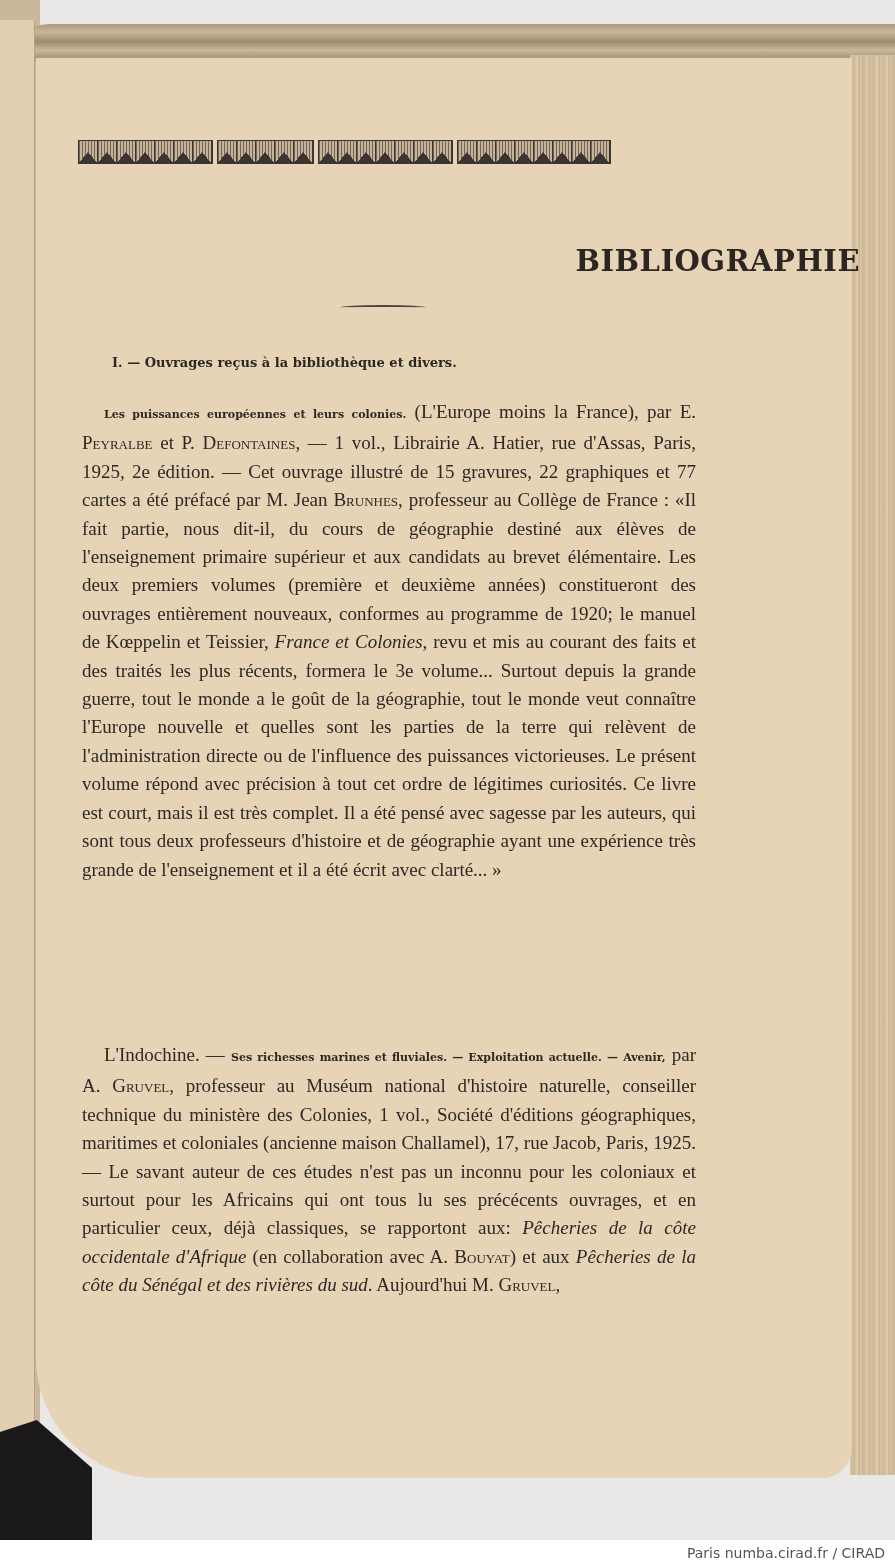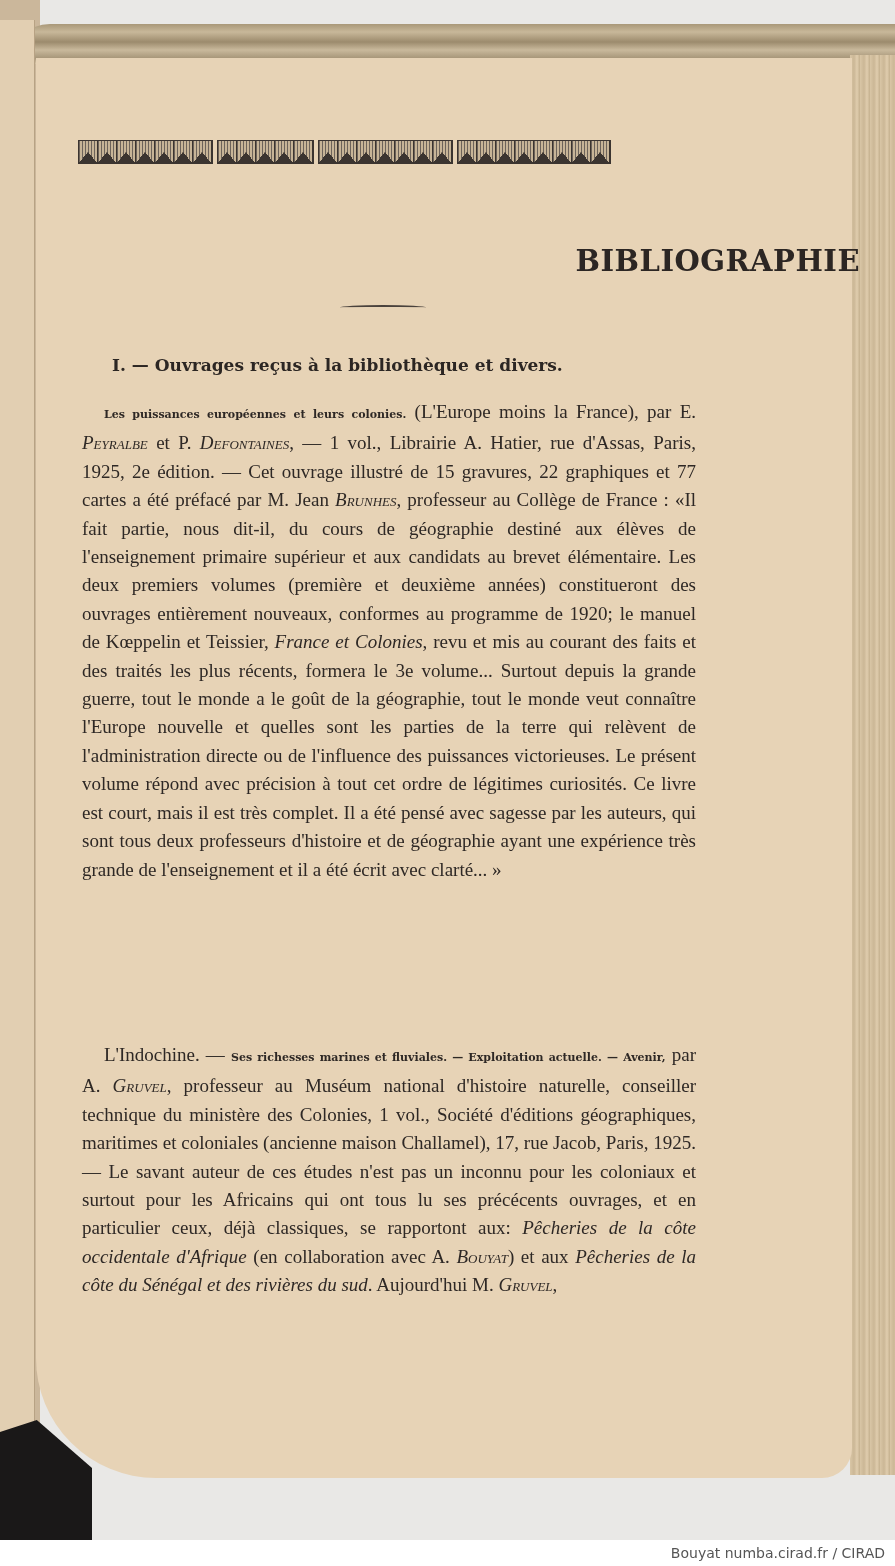--- a/index.html
+++ b/index.html
@@ -64,28 +64,28 @@
     border-top:2px solid #4a423c;
     border-radius:50%;
   }
   .text {
     position:absolute; left:82px; width:614px;
     font-family:"Liberation Serif", serif; font-size:19px; line-height:28.4px;
     color:#2e2825; text-align:justify;
   }
   .section-heading {
     position:absolute; left:112px; top:355px;
-    font-family:"DejaVu Serif", serif; font-weight:bold; font-size:17px;
+    font-family:"DejaVu Serif", serif; font-weight:bold; font-size:13px;
     color:#2c2623;
   }
   .entry1 { top:398px; }
   .entry2 { top:1010px;margin-top:31px; }
   .text p { margin:0; text-indent:22px; }
   .b { font-weight:bold; font-family:"DejaVu Serif", serif; font-size:11px; }
-  .sc { font-variant:small-caps;font-style:italic; }
+  .sc { font-variant:small-caps; }
   .i { font-style:italic; }
   .source {
     position:absolute; right:10px; top:1545px;
     font-family:"DejaVu Sans", sans-serif; font-size:14px; color:#555;
   }
 </style>
 </head>
 <body>
 
 <div class="scan-bg"></div>
@@ -140,13 +140,13 @@
 <div class="section-heading">I. — Ouvrages reçus à la bibliothèque et divers.</div>
 
 <div class="text entry1">
   <p><span class="b">Les puissances européennes et leurs colonies.</span><span> (L'Europe moins la France), par E. </span><span class="sc">Peyralbe</span><span> et P. </span><span class="sc">Defontaines</span><span>, — 1 vol., Librairie A. Hatier, rue d'Assas, Paris, 1925, 2e édition. — Cet ouvrage illustré de 15 gravures, 22 graphiques et 77 cartes a été préfacé par M. Jean </span><span class="sc">Brunhes</span><span>, professeur au Collège de France : «Il fait partie, nous dit-il, du cours de géographie destiné aux élèves de l'enseignement primaire supérieur et aux candidats au brevet élémentaire. Les deux premiers volumes (première et deuxième années) constitueront des ouvrages entièrement nouveaux, conformes au programme de 1920; le manuel de Kœppelin et Teissier, </span><span class="i">France et Colonies</span><span>, revu et mis au courant des faits et des traités les plus récents, formera le 3e volume... Surtout depuis la grande guerre, tout le monde a le goût de la géographie, tout le monde veut connaître l'Europe nouvelle et quelles sont les parties de la terre qui relèvent de l'administration directe ou de l'influence des puissances victorieuses. Le présent volume répond avec précision à tout cet ordre de légitimes curiosités. Ce livre est court, mais il est très complet. Il a été pensé avec sagesse par les auteurs, qui sont tous deux professeurs d'histoire et de géographie ayant une expérience très grande de l'enseignement et il a été écrit avec clarté... »</span></p>
 </div>
 
 <div class="text entry2">
   <p><span>L'Indochine. — </span><span class="b">Ses richesses marines et fluviales. — Exploitation actuelle. — Avenir,</span><span> par A. </span><span class="sc">Gruvel</span><span>, professeur au Muséum national d'histoire naturelle, conseiller technique du ministère des Colonies, 1 vol., Société d'éditions géographiques, maritimes et coloniales (ancienne maison Challamel), 17, rue Jacob, Paris, 1925. — Le savant auteur de ces études n'est pas un inconnu pour les coloniaux et surtout pour les Africains qui ont tous lu ses précécents ouvrages, et en particulier ceux, déjà classiques, se rapportont aux: </span><span class="i">Pêcheries de la côte occidentale d'Afrique</span><span> (en collaboration avec A. </span><span class="sc">Bouyat</span><span>) et aux </span><span class="i">Pêcheries de la côte du Sénégal et des rivières du sud</span><span>. Aujourd'hui M. </span><span class="sc">Gruvel</span><span>,</span></p>
 </div>
 
-<div class="source">Bouyat numba.cirad.fr / CIRAD</div>
+<div class="source">Paris numba.cirad.fr / CIRAD</div>
 
 </body></html>

